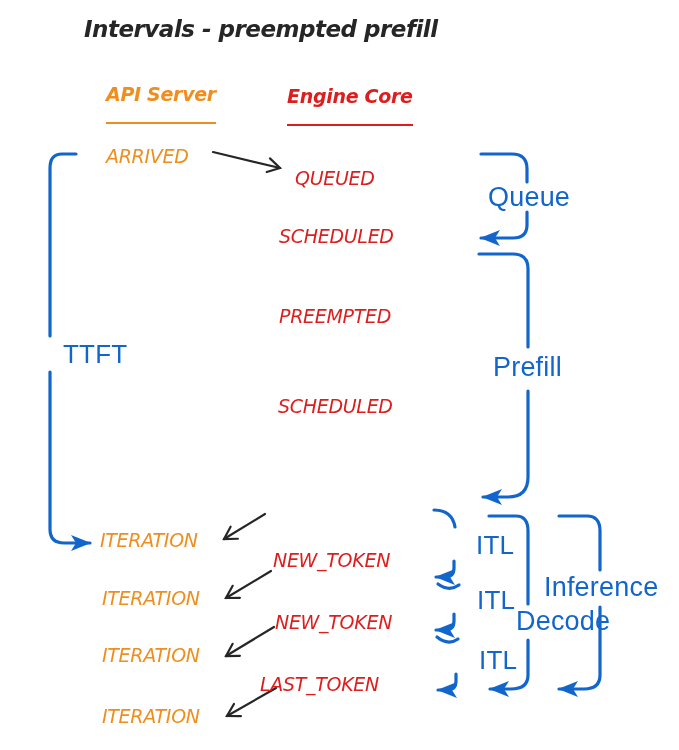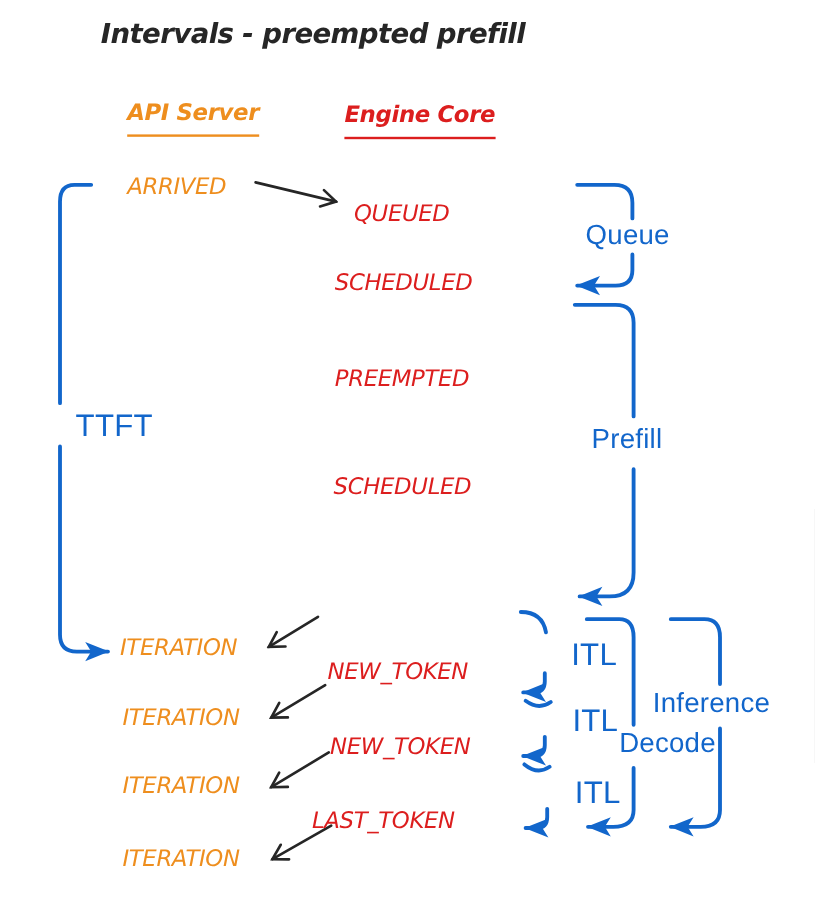--- a/index.html
+++ b/index.html
@@ -18,31 +18,31 @@
     font-family:"DejaVu Sans",sans-serif;
   }
   .lbl{position:absolute;white-space:nowrap;line-height:1.05;}
   .hand{font-style:italic;letter-spacing:-0.3px;}
   .title{
     font-size:23px;font-weight:bold;font-style:italic;
     color:var(--c-ink);letter-spacing:-0.5px;
   }
   .hdr{
     font-size:19px;font-style:italic;font-weight:bold;
-    padding-bottom:7px;border-bottom:2px solid currentColor;
+    padding-bottom:17px;border-bottom:2px solid currentColor;
   }
   .api{color:var(--c-orange);}
   .eng{color:var(--c-red);}
   .evt{font-size:19px;}
   .blue{
     color:var(--c-blue);
     font-family:"Liberation Sans",sans-serif;
     letter-spacing:0.2px;
   }
-  .blue.big{font-size:23px;}
+  .blue.big{font-size:27px;}
   .blue.mid{font-size:26px;margin-left:40px;}
   svg#wires{position:absolute;left:0;top:0;}
   path.b{fill:none;stroke:var(--c-blue);stroke-width:3.2;stroke-linecap:round;}
   path.k{fill:none;stroke:var(--c-ink);stroke-width:2.2;stroke-linecap:round;}
   .bluefill{fill:var(--c-blue);}
   .inkstroke{stroke:var(--c-ink);}
 </style>
 </head>
 <body>
 

